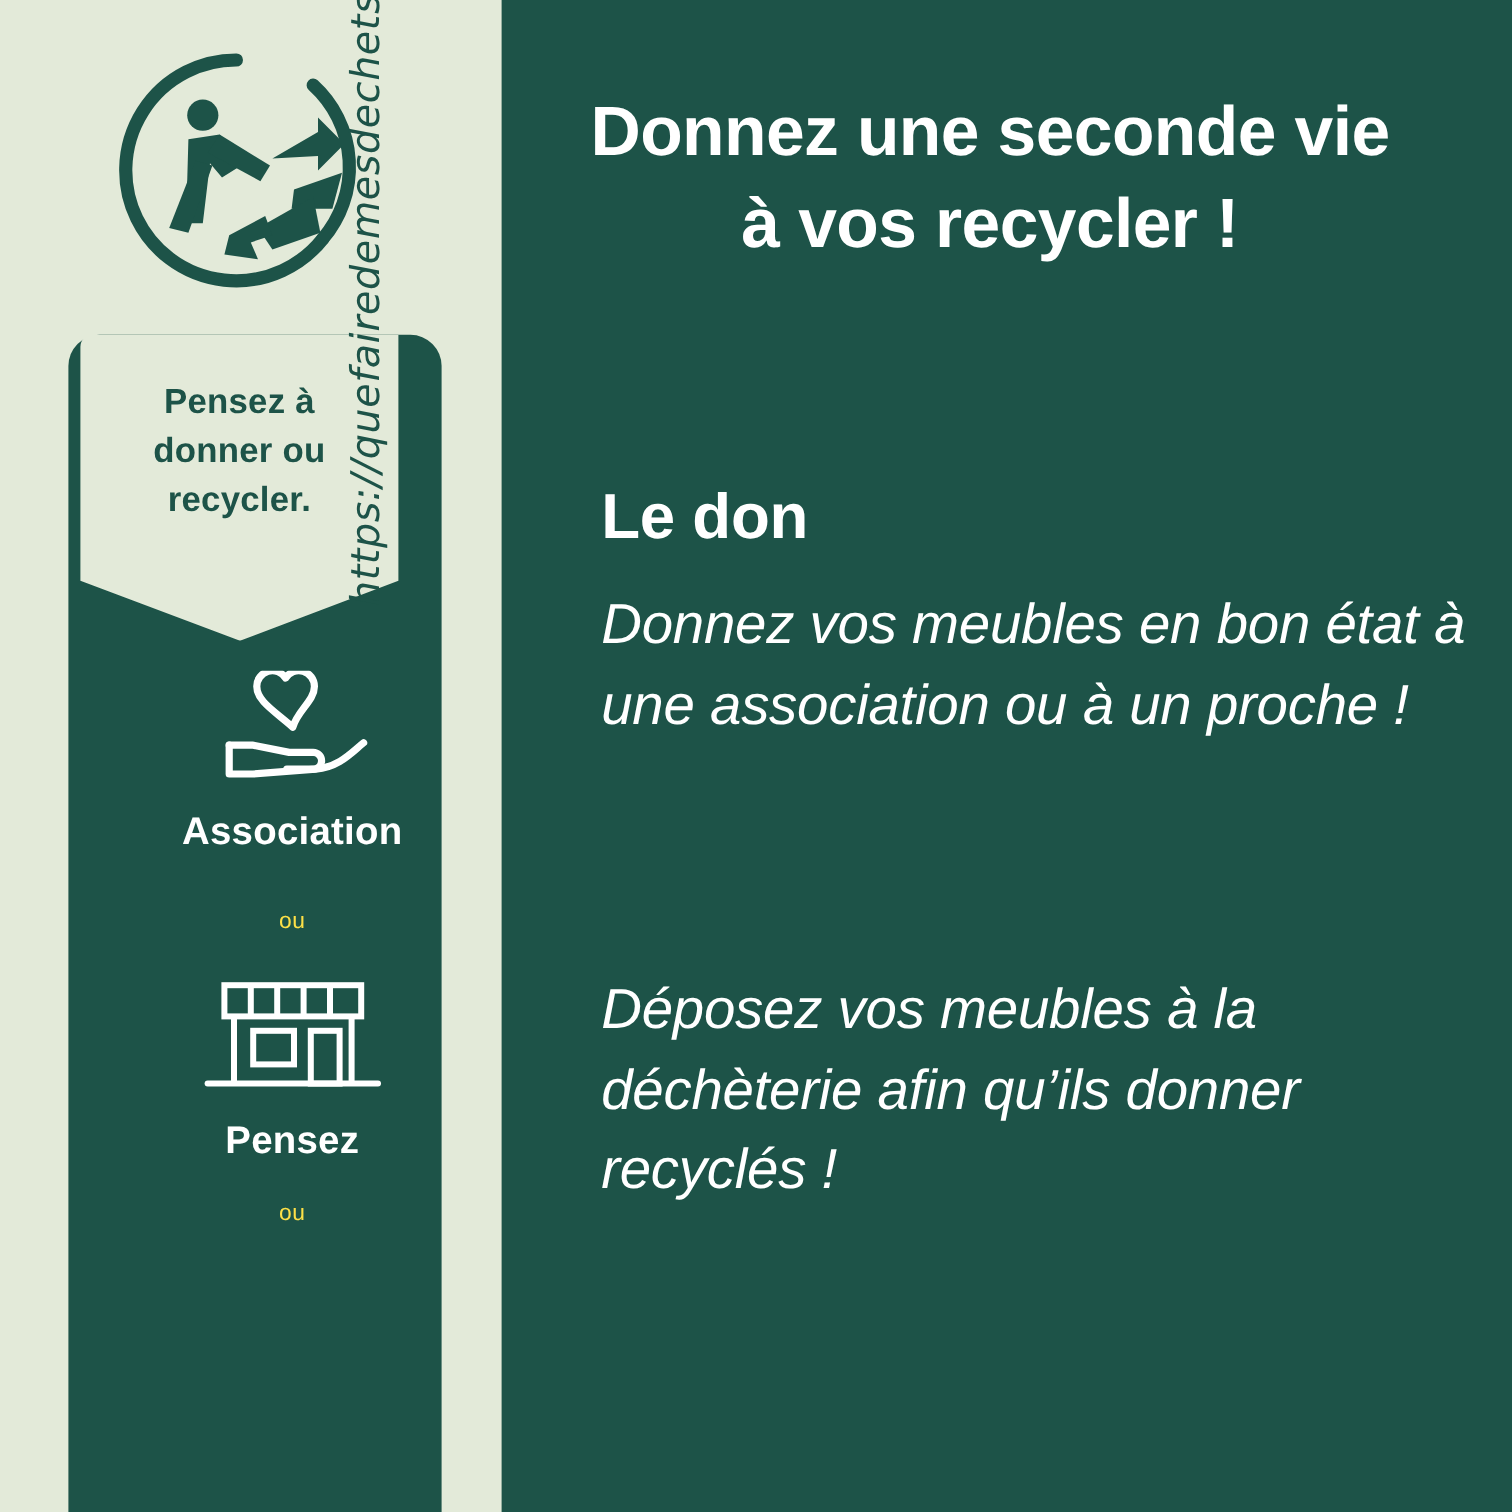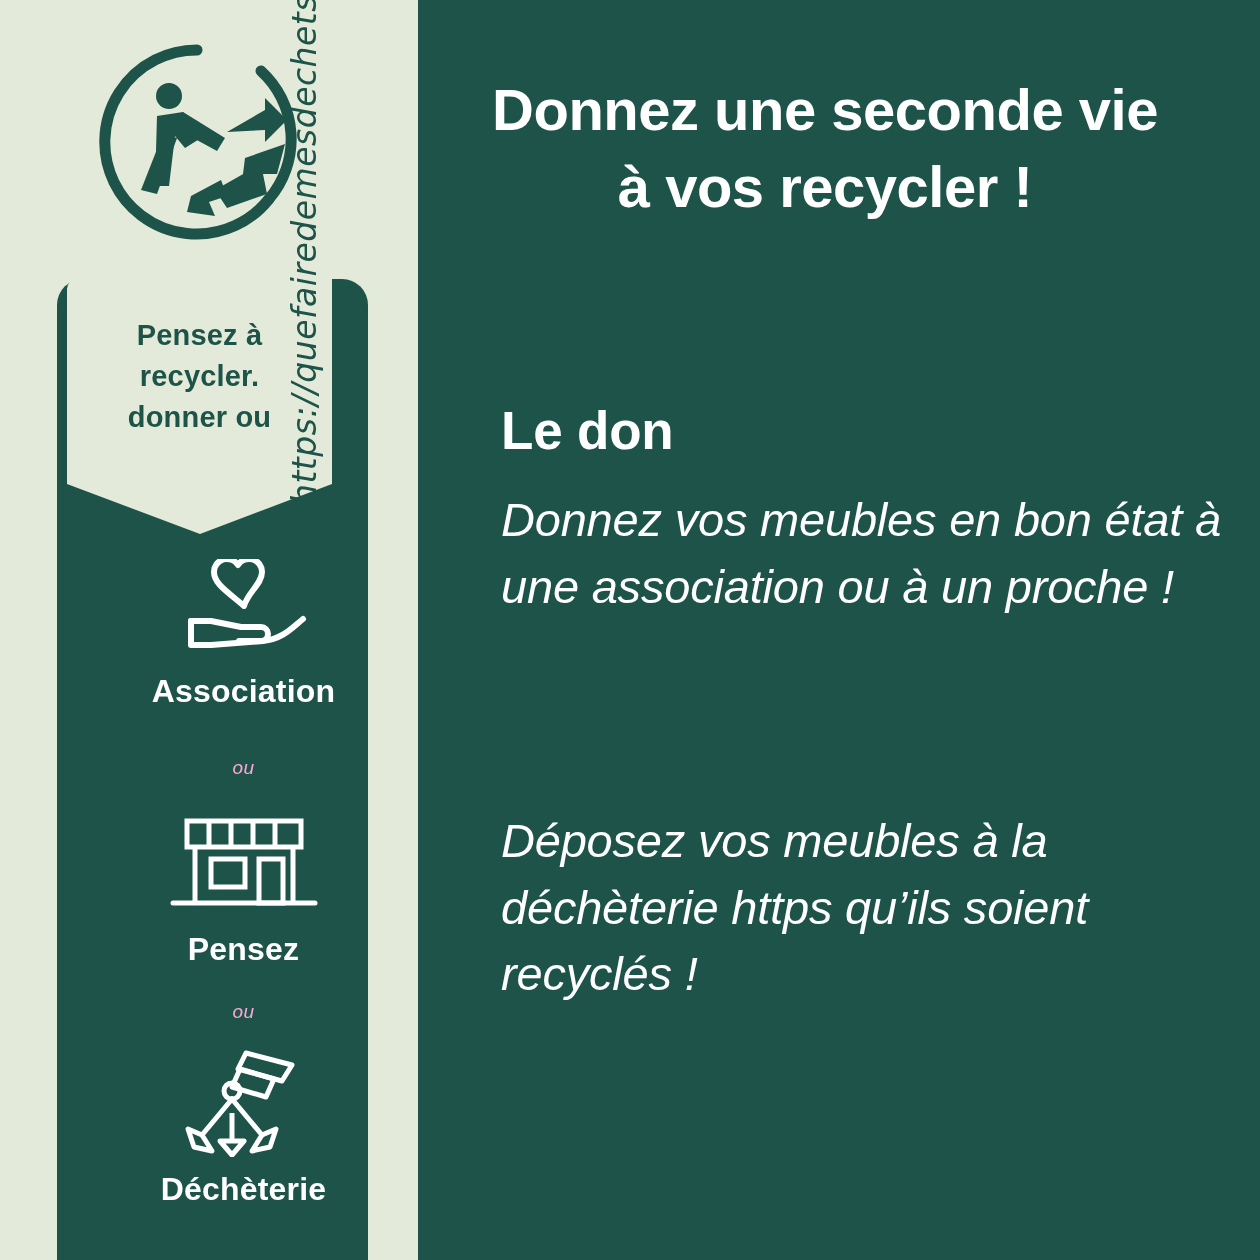--- a/index.html
+++ b/index.html
@@ -80,23 +80,22 @@
     display: block;
     font-size: 32px;
     font-weight: bold;
     letter-spacing: 0.2px;
     margin-top: 10px;
   }
   .ou {
     position: absolute;
     width: 285px;
     text-align: center;
-    color: #f9a8d4;
+    color: #fde047;
     font-size: 19px;
-    font-style: italic;
     letter-spacing: 0.5px;
   }
   
   .url {
     position: absolute;
     left: 285px;
     top: 505px;
     width: 600px;
     transform: rotate(-90deg);
     transform-origin: 0 0;
@@ -174,22 +173,22 @@
     </div>
 
     <div class="green-card">
 
       <div class="notch">
         <svg width="285" height="255" viewBox="0 0 285 255" xmlns="http://www.w3.org/2000/svg">
           <path d="M10 0 h265 v205 l-132 50 l-133 -50 v-195 a10 10 0 0 1 10 -10 z" fill="#e3ead9"></path>
         </svg>
         <div class="notch-label">
           <div>Pensez à</div>
+          <div>donner ou</div>
           <div>recycler.</div>
-          <div>donner ou</div>
         </div>
       </div>
 
       <div class="step" style="top:280px;">
         <span class="icon">
           <svg width="130" height="100" viewBox="0 0 130 100" xmlns="http://www.w3.org/2000/svg">
             <path d="M65 47 c-16 -14 -30 -22 -30 -34 a13 13 0 0 1 24 -7 a13 13 0 0 1 24 7 c0 12 -14 20 -18 34 z" fill="none" stroke="#ffffff" stroke-width="6" stroke-linejoin="round"></path>
             <path d="M12 62 h20 l30 6 h20 a7 7 0 0 1 0 14 h-22" fill="none" stroke="#ffffff" stroke-width="6" stroke-linecap="round" stroke-linejoin="round"></path>
             <path d="M12 62 v24 h20 l52 -4 c20 -2 30 -14 40 -22" fill="none" stroke="#ffffff" stroke-width="6" stroke-linecap="round" stroke-linejoin="round"></path>
           </svg>
@@ -208,49 +207,34 @@
             <rect x="52" y="52" width="34" height="28" fill="none" stroke="#ffffff" stroke-width="5"></rect>
             <rect x="100" y="52" width="24" height="44" fill="none" stroke="#ffffff" stroke-width="5"></rect>
             <path d="M14 96 h142" stroke="#ffffff" stroke-width="5" stroke-linecap="round"></path>
           </svg>
         </span>
         <span class="label">Pensez</span>
       </div>
 
       <div class="ou" style="top:722px;">ou</div>
 
-      <div class="step" style="top:768px;">
-        <span class="icon">
-          <svg width="140" height="110" viewBox="0 0 140 110" xmlns="http://www.w3.org/2000/svg">
-            <path d="M72 6 l46 12 l-10 16 l-44 -12 z" fill="none" stroke="#ffffff" stroke-width="5" stroke-linejoin="round"></path>
-            <path d="M66 22 l34 10 l-8 18 l-34 -10 z" fill="none" stroke="#ffffff" stroke-width="5" stroke-linejoin="round"></path>
-            <circle cx="58" cy="44" r="8" fill="none" stroke="#ffffff" stroke-width="5"></circle>
-            <path d="M58 52 l-30 36" stroke="#ffffff" stroke-width="5" stroke-linecap="round"></path>
-            <path d="M58 52 l30 36" stroke="#ffffff" stroke-width="5" stroke-linecap="round"></path>
-            <path d="M28 88 l-14 -6 l6 18 l18 4 z" fill="none" stroke="#ffffff" stroke-width="5" stroke-linejoin="round"></path>
-            <path d="M88 88 l14 -6 l-6 18 l-18 4 z" fill="none" stroke="#ffffff" stroke-width="5" stroke-linejoin="round"></path>
-            <path d="M58 66 l0 28 l-12 0 l12 14 l12 -14 l-12 0" fill="none" stroke="#ffffff" stroke-width="5" stroke-linejoin="round"></path>
-          </svg>
-        </span>
-        <span class="label">Déchèterie</span>
-      </div>
     </div>
 
     <div class="url">https://quefairedemesdechets.fr</div>
   </div>
 
   <div class="right-panel">
 
     <div class="headline">
       <div>Donnez une seconde vie</div>
       <div>à vos recycler !</div>
     </div>
 
     <div class="section" id="sec-don">
       <h2 class="section-title">Le don</h2>
       <p class="section-body">Donnez vos meubles en bon état à une association ou à un proche !</p>
     </div>
 
     <div class="section" id="sec-recyclage">
-      <p class="section-body">Déposez vos meubles à la déchèterie https qu’ils soient recyclés !</p>
+      <p class="section-body">Déposez vos meubles à la déchèterie afin qu’ils donner recyclés !</p>
     </div>
   </div>
 </div>
 
 </body></html>

